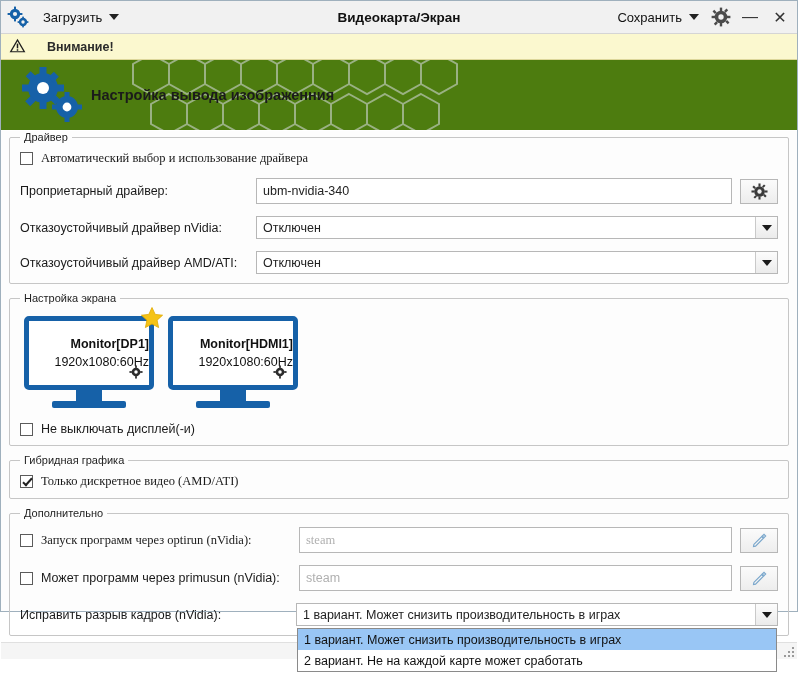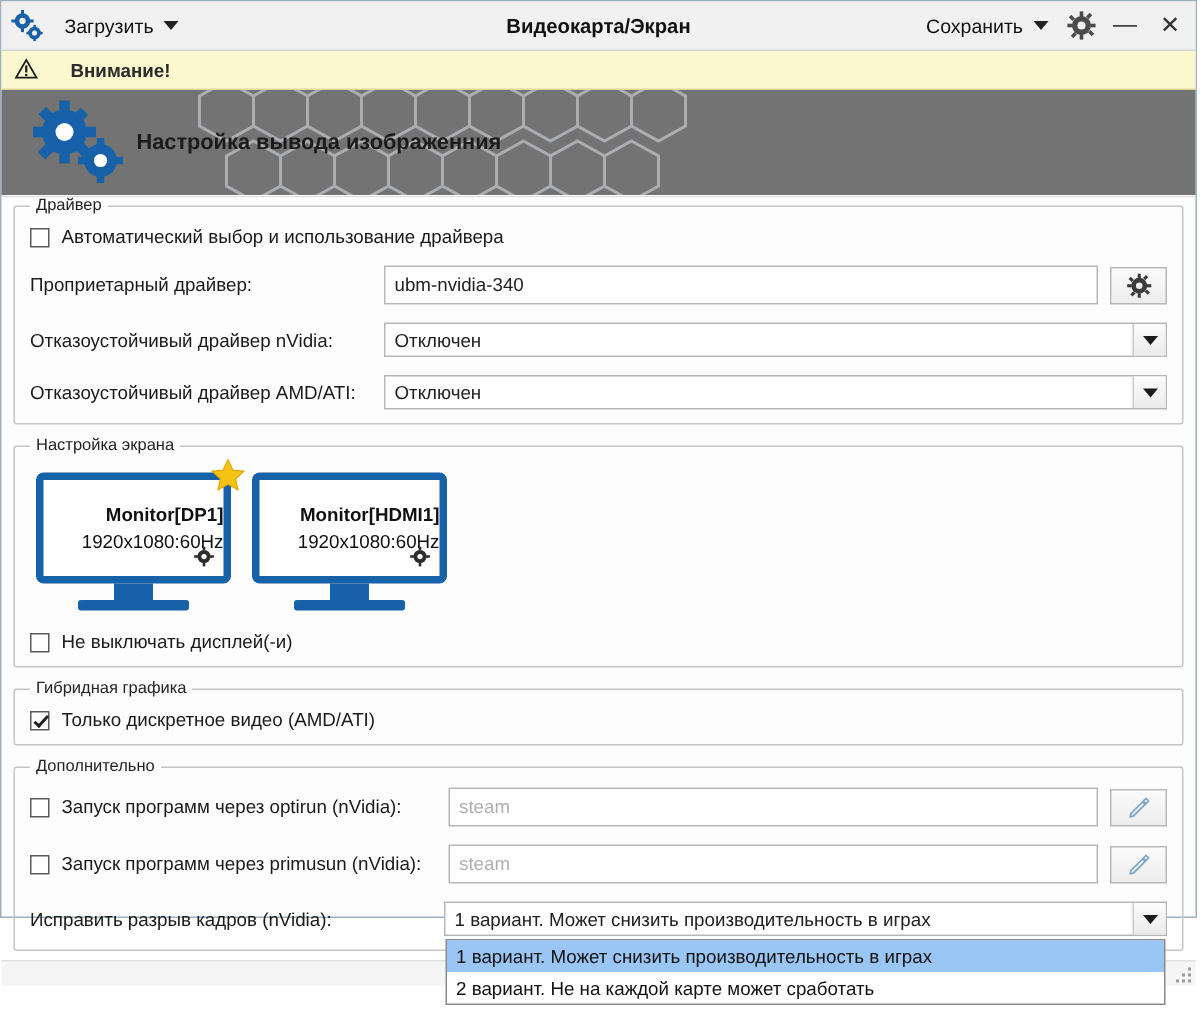--- a/index.html
+++ b/index.html
@@ -90,21 +90,21 @@
     padding: 0 8px;
     font-size: 12.5px;
     font-weight: bold;
     color: #2b2b2b;
     flex: 0 0 auto;
   }
 
   
   .banner {
     height: 70px;
-    background: #737373;
+    background: #4d7c0f;
     display: flex;
     align-items: center;
     position: relative;
     overflow: hidden;
     flex: 0 0 auto;
     border-bottom: 1px solid #ffffff;
   }
   .banner-hex {
     position: absolute;
     left: 120px; top: -16px;
@@ -146,21 +146,21 @@
     padding: 0 4px;
     margin-top: 41px;
   }
 
   .row {
     display: flex;
     align-items: center;
     margin-top: 12px;
     gap: 8px;
   }
-  .row:first-of-type { margin-top: 2px; }
+  .row:first-of-type { margin-top: 2px; font-family: Liberation Serif, serif; }
   .lbl { font-size: 12.5px; color: #1a1a1a; white-space: nowrap; }
   .lbl-w { width: 228px; flex: 0 0 auto; }
 
   .cbox {
     width: 13px; height: 13px;
     border: 1px solid #5b5b5b;
     background: #fff;
     flex: 0 0 auto;
     position: relative;
     box-sizing: border-box;
@@ -559,21 +559,21 @@
         <span class="iconbtn">
           <svg viewBox="0 0 16 16" width="15" height="15">
             <path d="M2 12.2 L10.4 3.8 L12.2 5.6 L3.8 14 L1.6 14.4 Z" fill="none" stroke="#7aa7cc" stroke-width="1.2"></path>
             <path d="M11 3.2 L12.8 1.4 L14.6 3.2 L12.8 5 Z" fill="none" stroke="#7aa7cc" stroke-width="1.2"></path>
           </svg>
         </span>
       </div>
 
       <div class="row">
         <span class="cbox"></span>
-        <span class="lbl lbl-w" style="width:250px;">Запуск программ через primusun (nVidia):</span>
+        <span class="lbl lbl-w" style="width:250px;">Может программ через primusun (nVidia):</span>
         <span class="textinput placeholder">steam</span>
         <span class="iconbtn">
           <svg viewBox="0 0 16 16" width="15" height="15">
             <path d="M2 12.2 L10.4 3.8 L12.2 5.6 L3.8 14 L1.6 14.4 Z" fill="none" stroke="#7aa7cc" stroke-width="1.2"></path>
             <path d="M11 3.2 L12.8 1.4 L14.6 3.2 L12.8 5 Z" fill="none" stroke="#7aa7cc" stroke-width="1.2"></path>
           </svg>
         </span>
       </div>
 
       <div class="row" style="position:relative;">

